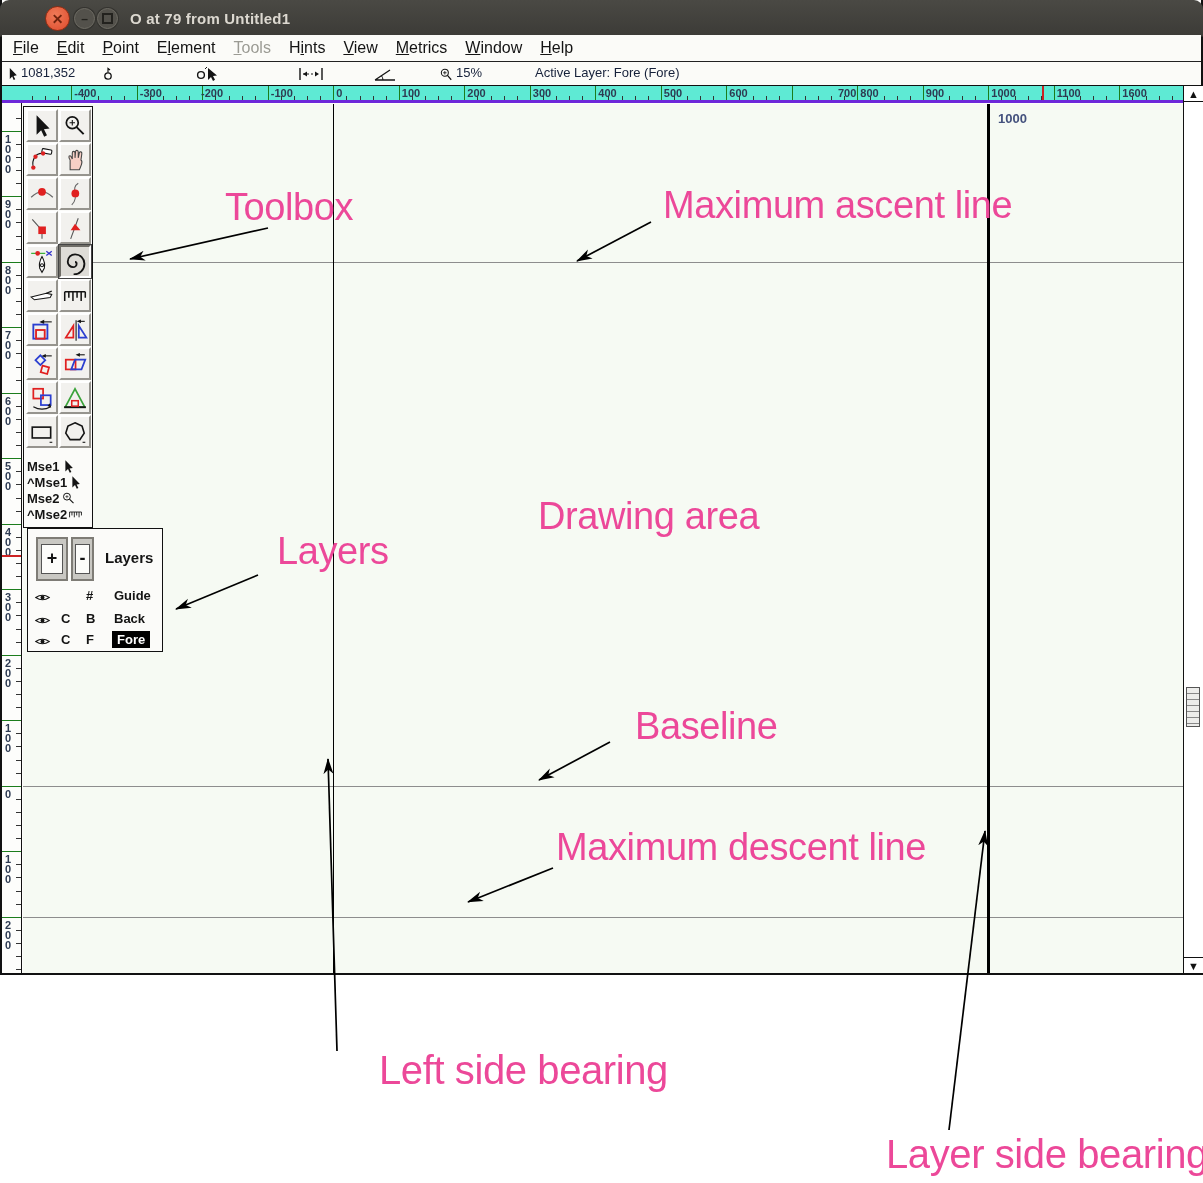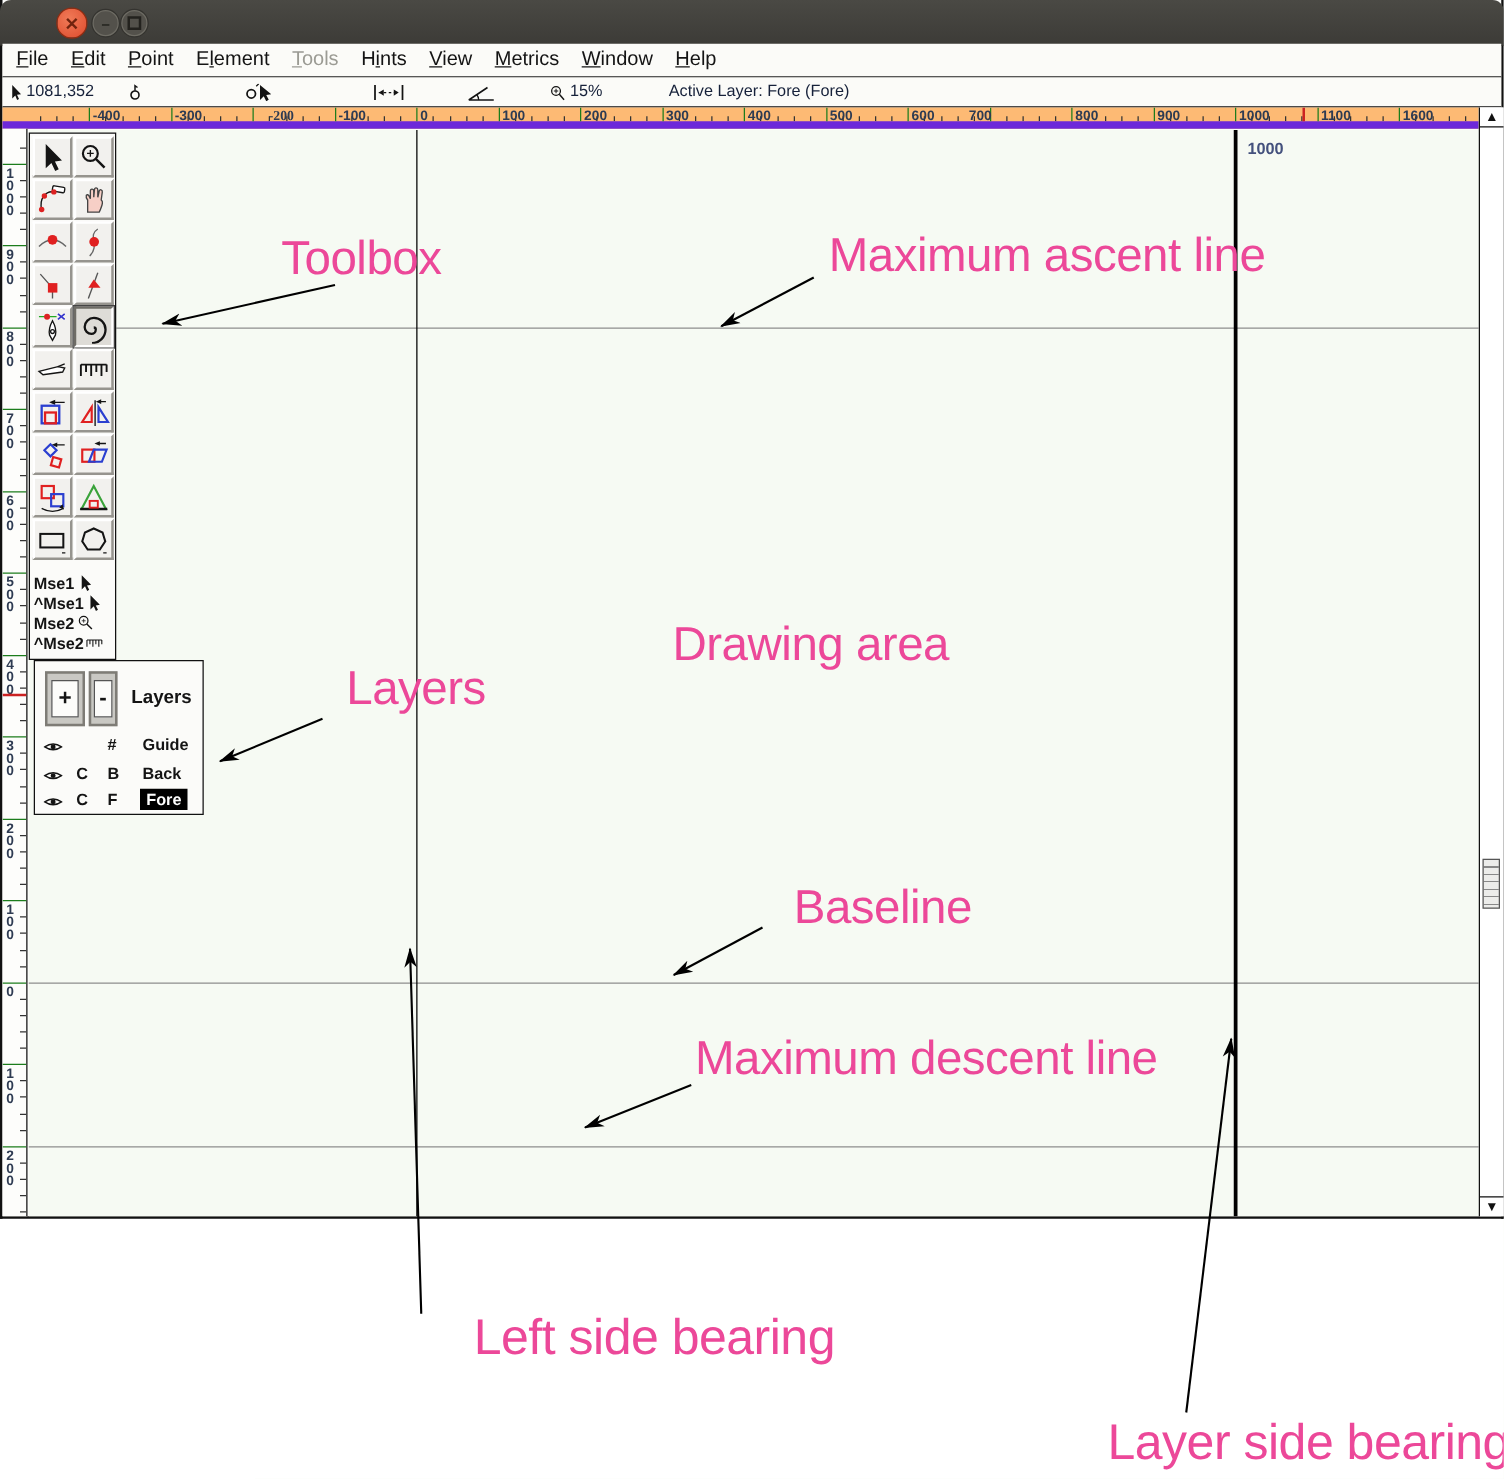--- a/index.html
+++ b/index.html
@@ -32,22 +32,22 @@
   .menu-item{font-size:16px;color:#141414;padding:0 9px;white-space:nowrap;}
   .menu-item.disabled{color:#9b9b94;}
   .menu-item .mn{text-decoration:underline;}
 
   
   #infobar{position:absolute;left:0;top:62px;width:1199px;height:24px;background:#fbfbf8;
     border-bottom:1px solid #111;box-sizing:border-box;font-size:13px;color:#16213a;}
   #infobar .it{position:absolute;top:3px;white-space:nowrap;}
 
   
-  #hruler{position:absolute;left:0;top:86px;width:1181px;height:17px;background:#fdba74;
-    border-bottom:6px solid #6d28d9;box-sizing:border-box;overflow:hidden;}
+  #hruler{position:absolute;left:0;top:86px;width:1181px;height:17px;background:#5eead4;
+    border-bottom:3px solid #6d28d9;box-sizing:border-box;overflow:hidden;}
   .hmin{position:absolute;bottom:0;width:1px;height:4px;background:#333;}
   .hmaj{position:absolute;top:0;width:1px;height:17px;background:#1c7d1c;}
   .hlab{position:absolute;top:1px;font-size:11px;font-weight:bold;color:#2e3b52;}
   .hcur{position:absolute;top:0;width:2px;height:17px;background:#cc2222;}
   #vruler{position:absolute;left:0;top:103px;width:20px;height:870px;background:#fdfdfb;
     border-right:1px solid #111;box-sizing:border-box;overflow:hidden;}
   .vmin{position:absolute;right:0;height:1px;width:5px;background:#333;}
   .vmaj{position:absolute;left:0;height:1px;width:20px;background:#1c7d1c;}
   .vlab{position:absolute;left:3px;font-size:11px;font-weight:bold;color:#2e3b52;
     line-height:10px;white-space:pre-line;}
@@ -108,20 +108,21 @@
 <body>
 
 <div id="app-window">
 
   <div id="titlebar">
     <span class="wbtn" id="btn-close">✕</span>
     <span class="wbtn" id="btn-min">–</span>
     <span class="wbtn" id="btn-max">
         <span class="sq"></span>
       </span>
+    <span id="title-text">O at 79 from Untitled1</span>
   </div>
 
   <div id="menubar">
       <span class="menu-item"><span class="mn">F</span>ile</span>
       <span class="menu-item"><span class="mn">E</span>dit</span>
       <span class="menu-item"><span class="mn">P</span>oint</span>
       <span class="menu-item">E<span class="mn">l</span>ement</span>
       <span class="menu-item disabled"><span class="mn">T</span>ools</span>
       <span class="menu-item">H<span class="mn">i</span>nts</span>
       <span class="menu-item"><span class="mn">V</span>iew</span>
@@ -244,39 +245,39 @@
       <div class="hmin" style="left: 1104.2px;"></div>
       <div class="hmin" style="left: 1130.4px;"></div>
       <div class="hmin" style="left: 1143.5px;"></div>
       <div class="hmin" style="left: 1156.6px;"></div>
       <div class="hmin" style="left: 1169.7px;"></div>
       <div class="hmaj" style="left: 69.3px;"></div>
       <div class="hlab" style="left: 72.3px;">-400</div>
       <div class="hmaj" style="left: 134.8px;"></div>
       <div class="hlab" style="left: 137.8px;">-300</div>
       <div class="hmaj" style="left: 200.3px;"></div>
-      <div class="hlab" style="left: 213px; font-family: Liberation Serif, serif;">-200</div>
+      <div class="hlab" style="left: 199px;">-200</div>
       <div class="hmaj" style="left: 265.8px;"></div>
       <div class="hlab" style="left: 268.8px;">-100</div>
       <div class="hmaj" style="left: 331.3px;"></div>
       <div class="hlab" style="left: 334.3px;">0</div>
       <div class="hmaj" style="left: 396.8px;"></div>
       <div class="hlab" style="left: 399.8px;">100</div>
       <div class="hmaj" style="left: 462.3px;"></div>
       <div class="hlab" style="left: 465.3px;">200</div>
       <div class="hmaj" style="left: 527.8px;"></div>
       <div class="hlab" style="left: 530.8px;">300</div>
       <div class="hmaj" style="left: 593.3px;"></div>
       <div class="hlab" style="left: 596.3px;">400</div>
       <div class="hmaj" style="left: 658.8px;"></div>
       <div class="hlab" style="left: 661.8px;">500</div>
       <div class="hmaj" style="left: 724.3px;"></div>
       <div class="hlab" style="left: 727.3px;">600</div>
       <div class="hmaj" style="left: 789.8px;"></div>
-      <div class="hlab" style="left: 773px;">700</div>
+      <div class="hlab" style="left: 836px;">700</div>
       <div class="hmaj" style="left: 855.3px;"></div>
       <div class="hlab" style="left: 858.3px;">800</div>
       <div class="hmaj" style="left: 920.8px;"></div>
       <div class="hlab" style="left: 923.8px;">900</div>
       <div class="hmaj" style="left: 986.3px;"></div>
       <div class="hlab" style="left: 989.3px;">1000</div>
       <div class="hmaj" style="left: 1051.8px;"></div>
       <div class="hlab" style="left: 1054.8px;">1100</div>
       <div class="hmaj" style="left: 1117.3px;"></div>
       <div class="hlab" style="left: 1120.3px;">1600</div>

